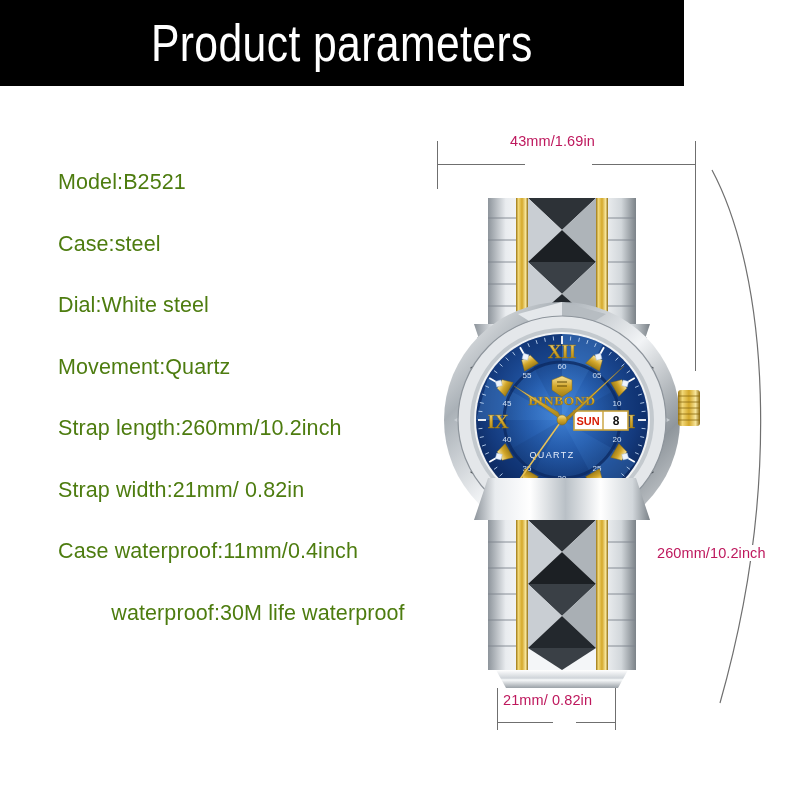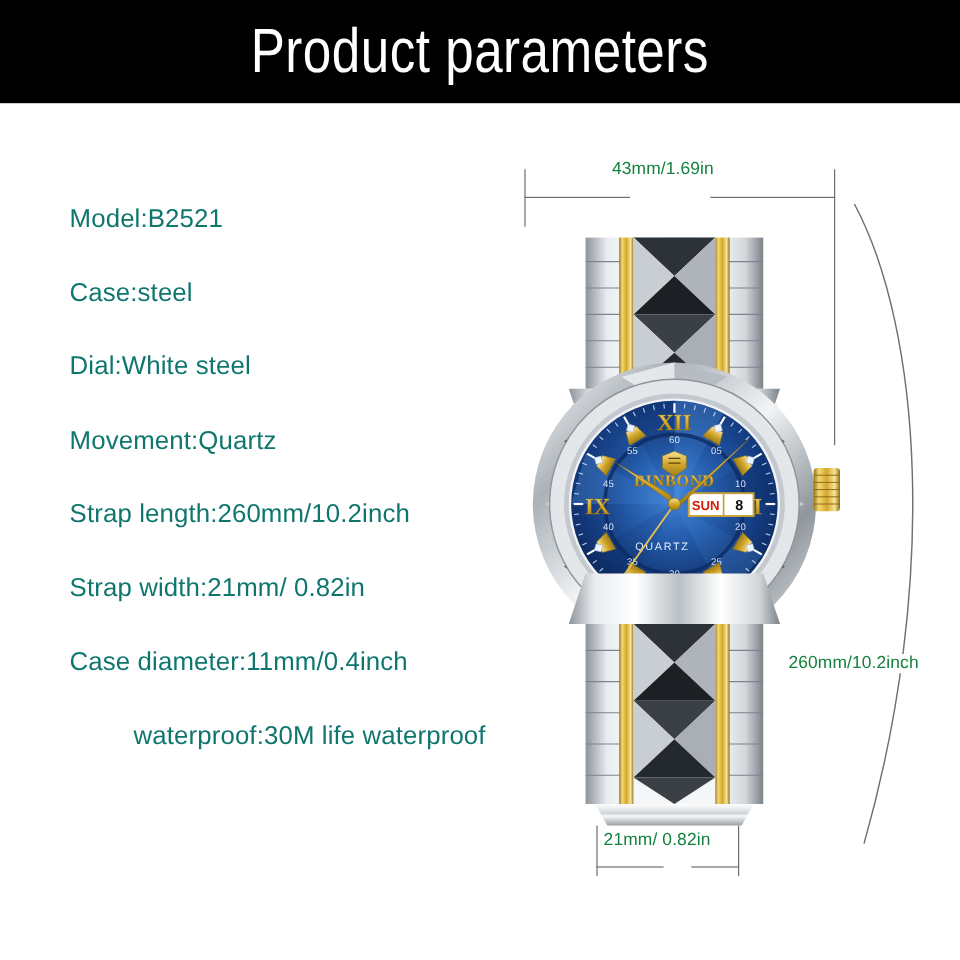--- a/index.html
+++ b/index.html
@@ -7,21 +7,21 @@
     width:800px;height:800px;
     background:#ffffff;
     font-family:"Liberation Sans","DejaVu Sans",sans-serif;
     overflow:hidden;
     position:relative;
   }
   #page{position:relative;width:800px;height:800px;background:#fff;overflow:hidden;}
 
   
   .banner{
-    position:absolute;left:0;top:0;width:800px;height:86px;
+    position:absolute;left:0;top:0;width:684px;height:86px;
     background:#000000;
     display:flex;align-items:center;justify-content:center;
   }
   .banner-title{
     color:#ffffff;
     font-family:"Liberation Sans Narrow","Liberation Sans",sans-serif;
     font-size:52px;
     line-height:52px;
     letter-spacing:0.5px;
     transform:scaleX(0.82);
@@ -30,32 +30,32 @@
     font-weight:400;
   }
 
   
   .specs{
     position:absolute;left:58px;top:172px;width:400px;
   }
   .spec-line{
     font-size:21.5px;
     line-height:21.5px;
-    color:#0f766e;
+    color:#4d7c0f;
     margin-bottom:40px;
     white-space:nowrap;
     letter-spacing:0.1px;
   }
   .spec-line:last-child{margin-bottom:0;text-align:center;}
 
   
   .dim-label{
     position:absolute;
     font-size:14.5px;
-    color:#15803d;
+    color:#be185d;
     white-space:nowrap;
     background:#fff;
     letter-spacing:0.1px;
   }
   #dim-top-label{left:505px;top:133px;padding:0 5px;}
   #dim-right-label{left:655px;top:545px;padding:0 2px;}
   #dim-bottom-label{left:501px;top:692px;padding:0 2px;}
 
   .rule{position:absolute;background:#6f6f6f;}
   .rule-h{height:1px;}
@@ -90,21 +90,21 @@
     <div class="banner-title">Product parameters</div>
   </div>
 
   <div class="specs">
     <div class="spec-line">Model:B2521</div>
     <div class="spec-line">Case:steel</div>
     <div class="spec-line">Dial:White steel</div>
     <div class="spec-line">Movement:Quartz</div>
     <div class="spec-line">Strap length:260mm/10.2inch</div>
     <div class="spec-line">Strap width:21mm/ 0.82in</div>
-    <div class="spec-line">Case diameter:11mm/0.4inch</div>
+    <div class="spec-line">Case waterproof:11mm/0.4inch</div>
     <div class="spec-line">waterproof:30M life waterproof</div>
   </div>
 
   <svg id="watch" viewBox="0 0 270 510">
     <defs>
       <linearGradient id="steelH" x1="0" y1="0" x2="1" y2="0">
         <stop offset="0" stop-color="#8d949b"></stop>
         <stop offset="0.12" stop-color="#e9ecef"></stop>
         <stop offset="0.32" stop-color="#ffffff"></stop>
         <stop offset="0.52" stop-color="#b9c0c6"></stop>

